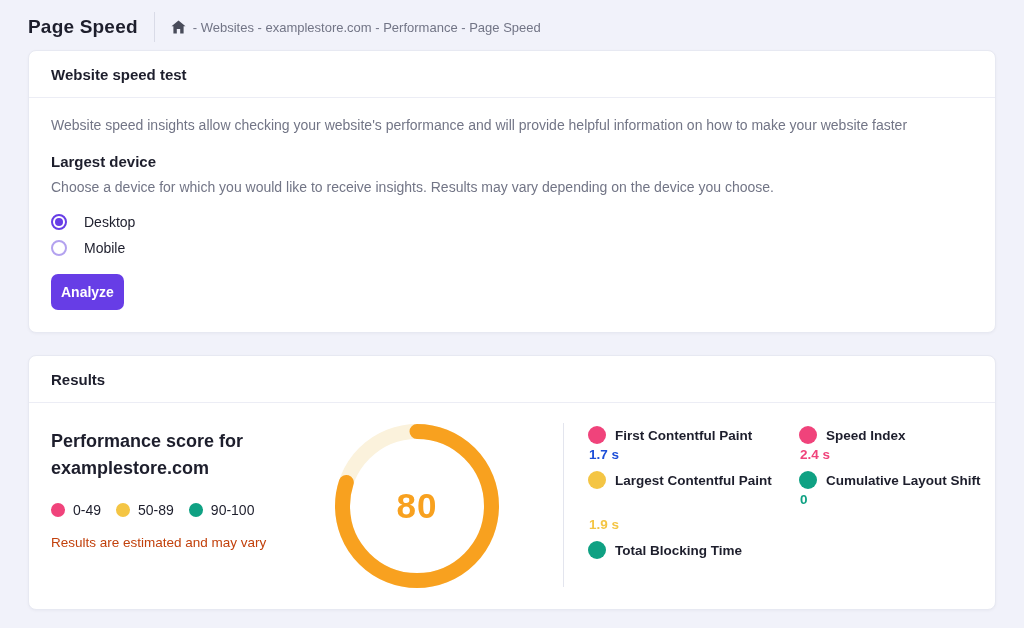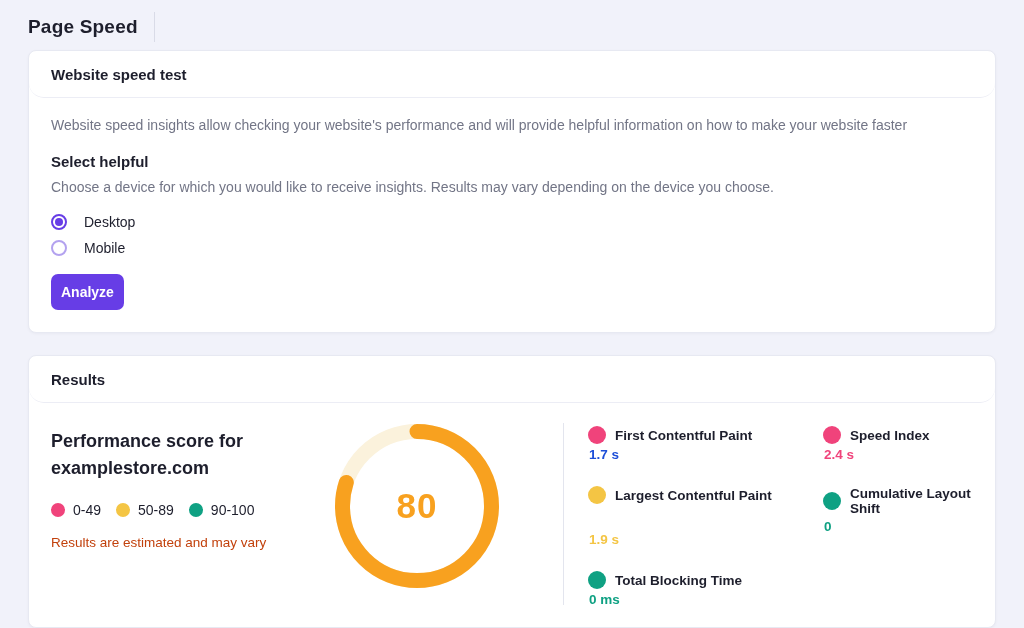--- a/index.html
+++ b/index.html
@@ -44,21 +44,20 @@
   .card {
     background: #ffffff;
     border: 1px solid #e7e9f2;
     border-radius: 8px;
     box-shadow: 0 1px 3px rgba(29,30,44,0.04);
     margin-bottom: 22px;
   }
   .card-header {
     padding: 15px 22px 14px 22px;
     border-bottom: 1px solid #ecedf5;
-    border-radius: 15px;
   }
   .card-title { font-size: 15px; font-weight: bold; color: #1d1e2c; }
 
   
   .speedtest-body { padding: 19px 22px 22px 22px; }
   .body-text {
     font-size: 14px;
     color: #727586;
     line-height: 17px;
   }
@@ -148,45 +147,52 @@
     margin-bottom: 2px;
   }
 
   .metrics-grid {
     display: grid;
     grid-template-columns: 211px auto;
     align-content: start;
     margin-left: 24px;
     padding-top: 6px;
     row-gap: 9px;
-    gap: 24px;
   }
   .metric-head { display: flex; align-items: center; gap: 9px; }
   .metric-dot { width: 18px; height: 18px; border-radius: 50%; flex: 0 0 auto; }
   .metric-label { font-size: 13.5px; font-weight: bold; color: #1d1e2c; }
   .metric-value { font-size: 13.5px; font-weight: bold; margin-top: 3px; margin-left: 1px; }
 </style>
 </head>
 <body>
 
 <div class="page-header">
   <h1 class="page-title">Page Speed</h1>
   <div class="header-divider"></div>
+  <div class="breadcrumb">
+    <span class="home-icon">
+      <svg width="15" height="14" viewBox="0 0 15 14" fill="none">
+        <path d="M7.5 0.5 L14.5 6.2 H12.6 V13.5 H9.2 V9 H5.8 V13.5 H2.4 V6.2 H0.5 Z" fill="#494c5a"></path>
+      </svg>
+    </span>
+    <span class="breadcrumb-text">- Websites - examplestore.com - Performance - Page Speed</span>
+  </div>
 </div>
 
 <div class="main">
 
   <div class="card">
     <div class="card-header">
       <div class="card-title">Website speed test</div>
     </div>
     <div class="speedtest-body">
       <p class="body-text">Website speed insights allow checking your website's performance and will provide helpful information on how to make your website faster</p>
 
-      <div class="section-title">Select helpful</div>
+      <div class="section-title">Largest device</div>
       <p class="body-text">Choose a device for which you would like to receive insights. Results may vary depending on the device you choose.</p>
 
       <div class="radio-group">
         <div class="radio-row">
           <span class="radio-circle selected"></span>
           <span class="radio-label">Desktop</span>
         </div>
         <div class="radio-row">
           <span class="radio-circle"></span>
           <span class="radio-label">Mobile</span>
@@ -262,19 +268,18 @@
             <span class="metric-dot" style="background-color: rgb(15, 161, 131);"></span>
             <span class="metric-label">Cumulative Layout Shift</span>
           </div>
           <div class="metric-value" style="color: rgb(15, 161, 131);">0</div>
         </div>
         <div class="metric">
           <div class="metric-head">
             <span class="metric-dot" style="background-color: rgb(15, 161, 131);"></span>
             <span class="metric-label">Total Blocking Time</span>
           </div>
-          <div class="metric-value" style="color: rgb(15, 161, 131);">0 ms</div>
         </div>
       </div>
 
     </div>
   </div>
 </div>
 
 </body></html>

